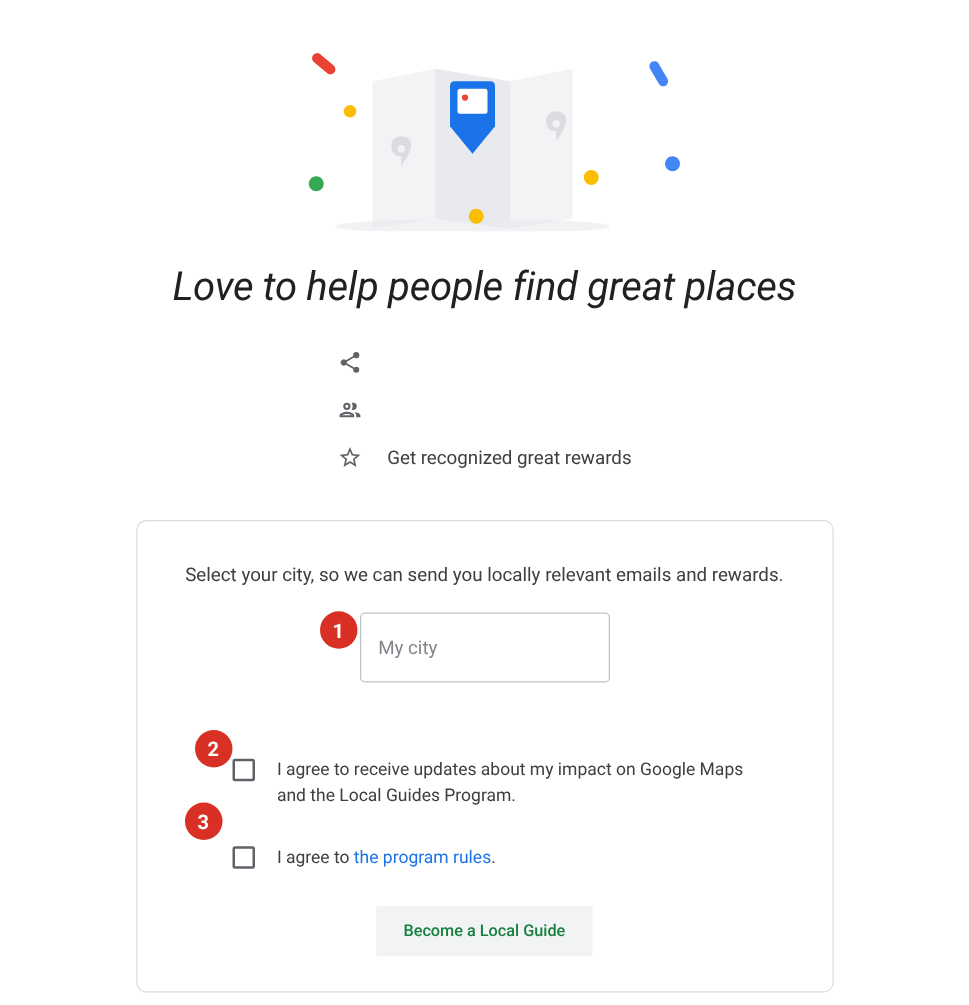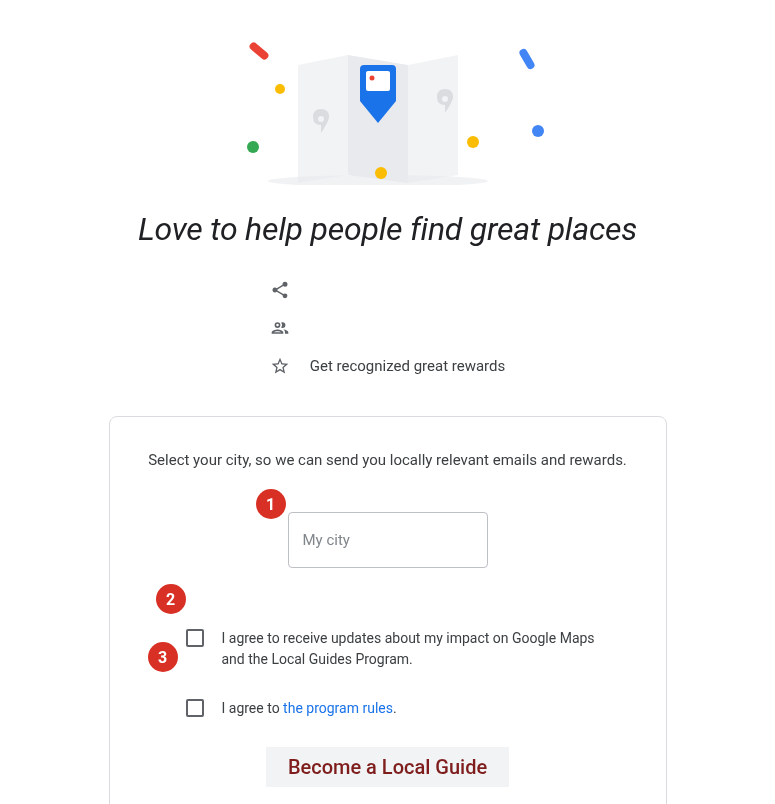--- a/index.html
+++ b/index.html
@@ -60,21 +60,21 @@
       border: 1px solid #dadce0;
       border-radius: 8px;
       padding: 32px 36px 28px 36px;
       position: relative;
     }
     .card-prompt {
       text-align: center;
       font-size: 15px;
       color: #3c4043;
       line-height: 1.55;
-      margin-bottom: 40px;
+      margin-bottom: 18px;
     }
     .input-wrap {
       display: flex;
       justify-content: center;
       margin-bottom: 60px;
       align-items: center;
     }
     .city-input {
       width: 200px;
       height: 56px;
@@ -110,26 +110,26 @@
       line-height: 1.5;
     }
     .link { color: #1a73e8; }
     .cta-wrap {
       display: flex;
       justify-content: center;
       margin-top: 6px;
     }
     .cta-btn {
       background: #f1f3f4;
-      color: #7f1d1d;
+      color: #15803d;
       border: none;
       border-radius: 0;
       height: 40px;
       padding: 0 22px;
-      font-size: 20px;
+      font-size: 13px;
       font-family: inherit;
       font-weight: 500;
       cursor: not-allowed;
     }
     .marker {
       position: absolute;
       width: 30px;
       height: 30px;
       border-radius: 50%;
       background: #d93025;

